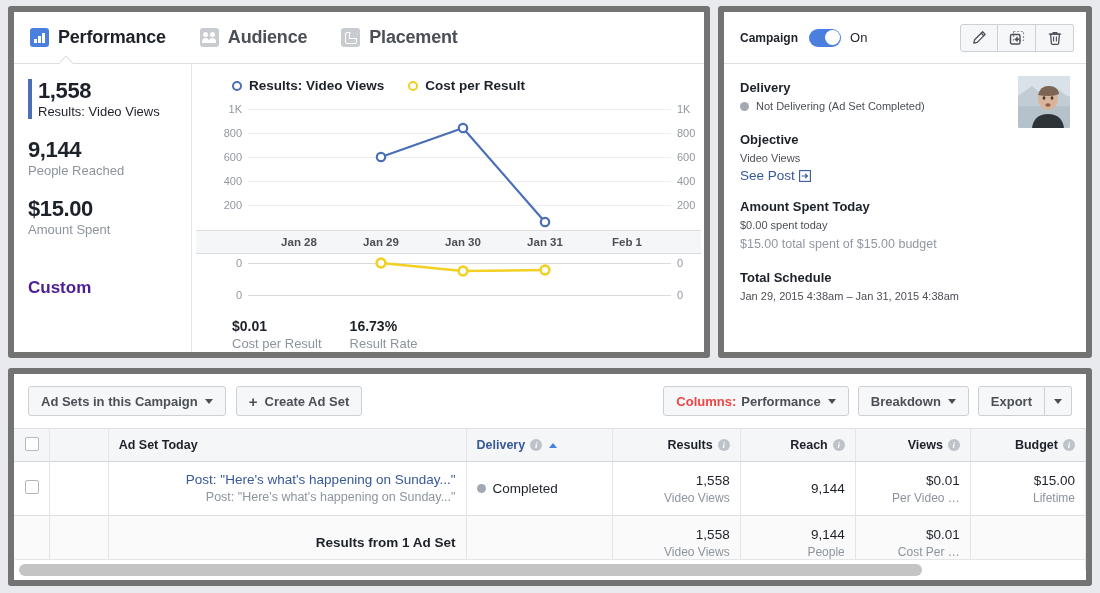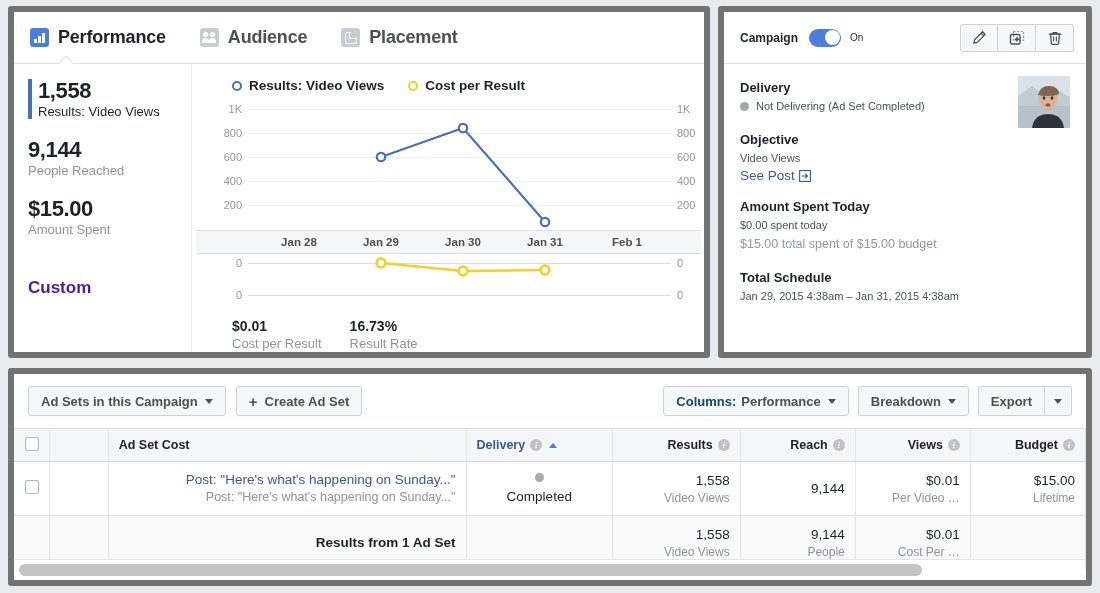--- a/index.html
+++ b/index.html
@@ -95,21 +95,21 @@
   }
   .camp-title { font-size: 12px; font-weight: bold; color: #1d2129; }
   .toggle {
     width: 32px; height: 18px; border-radius: 9px; background: #4a7fe0;
     position: relative; margin: 0 9px 0 11px; cursor: pointer; flex: none;
   }
   .toggle .knob {
     position: absolute; right: 1.5px; top: 1.5px; width: 15px; height: 15px;
     border-radius: 50%; background: #fff;
   }
-  .camp-state { font-size: 10px; color: #1d2129; }
+  .camp-state { font-size: 13px; color: #1d2129; }
   .head-btns { margin-left: auto; display: flex; }
   .hbtn {
     width: 38px; height: 28px; border: 1px solid #ccd0d5; background: #f6f7f9;
     display: flex; align-items: center; justify-content: center; cursor: pointer;
   }
   .hbtn + .hbtn { border-left: none; }
   .hbtn:first-child { border-radius: 3px 0 0 3px; }
   .hbtn:last-child { border-radius: 0 3px 3px 0; }
 
   .camp-body { padding: 14px 16px 0 16px; position: relative; }
@@ -128,21 +128,21 @@
   
   .bottom-card { position: absolute; left: 8px; top: 368px; width: 1084px; height: 218px; overflow: hidden; }
   .toolbar { height: 54px; display: flex; align-items: center; padding: 0 14px; }
   .btn {
     height: 30px; border: 1px solid #ccd0d5; background: #f6f7f9; border-radius: 3px;
     display: inline-flex; align-items: center; padding: 0 12px; gap: 7px;
     font-size: 13px; font-weight: bold; color: #4b4f56; cursor: pointer; white-space: nowrap;
   }
   .btn .caret { border-left: 4.5px solid transparent; border-right: 4.5px solid transparent; border-top: 5px solid #4b4f56; }
   .btn .plus { font-size: 15px; font-weight: bold; line-height: 1; }
-  .btn .soft { color: #0c4a6e; font-weight: bold; }
+  .btn .soft { color: #ef4444; font-weight: bold; }
   .tb-right { margin-left: auto; display: flex; gap: 9px; align-items: center; }
   .split { display: flex; }
   .split .btn:first-child { border-radius: 3px 0 0 3px; }
   .split .btn:last-child { border-radius: 0 3px 3px 0; border-left: none; padding: 0 9px; }
 
   table.grid { width: 100%; border-collapse: collapse; table-layout: fixed; }
   table.grid th, table.grid td {
     border-top: 1px solid #dddfe2; border-right: 1px solid #e3e5e8;
     padding: 0 10px; text-align: right; vertical-align: middle;
   }
@@ -169,21 +169,21 @@
   .sort-caret { border-left: 4px solid transparent; border-right: 4px solid transparent; border-bottom: 5px solid #4a7fe0; margin-left: 2px; }
   .cbox { width: 14px; height: 14px; border: 1px solid #b3b8bf; border-radius: 2px; background: #fff; display: inline-block; }
   .row-toggle { width: 32px; height: 18px; border-radius: 9px; background: #4a7fe0; position: relative; cursor: pointer; }
   .row-toggle .knob { position: absolute; right: 1.5px; top: 1.5px; width: 15px; height: 15px; border-radius: 50%; background: #fff; }
 
   tr.data-row td { height: 54px; background: #fff; }
   .name-main { color: #365899; font-size: 13.5px; line-height: 18px; cursor: pointer; }
   .name-sub { color: #8d949e; font-size: 12.5px; line-height: 17px; }
   .cell-main { font-size: 13.5px; color: #1d2129; line-height: 18px; }
   .cell-sub { font-size: 12px; color: #8d949e; line-height: 16px; }
-  .del-cell { display: flex; align-items: center; gap: 7px; font-size: 13.5px; color: #1d2129; flex-direction: column; }
+  .del-cell { display: flex; align-items: center; gap: 7px; font-size: 13.5px; color: #1d2129; }
 
   tr.total-row td { height: 54px; background: #fafafa; }
   tr.total-row td.c-check, tr.total-row td.c-tog { background: #fafafa; }
   .total-name { font-size: 13.5px; font-weight: bold; color: #1d2129; }
 
   
   .hscroll {
     position: absolute; left: 1px; right: 1px; bottom: 1px; height: 20px;
     background: #fff; border-top: 1px solid #e3e5e8;
     display: flex; align-items: center; padding: 0 4px;
@@ -461,21 +461,21 @@
 
     <table class="grid">
       <thead>
         <tr>
           <th class="c-check">
             <span class="cbox"></span>
           </th>
           <th class="c-tog"></th>
           <th class="c-name">
             <span class="th-in">
-                <span>Ad Set Cost</span>
+                <span>Ad Set Today</span>
               </span>
           </th>
           <th class="c-del">
             <span class="th-in">
               <span class="th-link">Delivery</span>
               <span class="info">i</span>
               <span class="sort-caret"></span>
             </span>
           </th>
           <th class="c-res">

